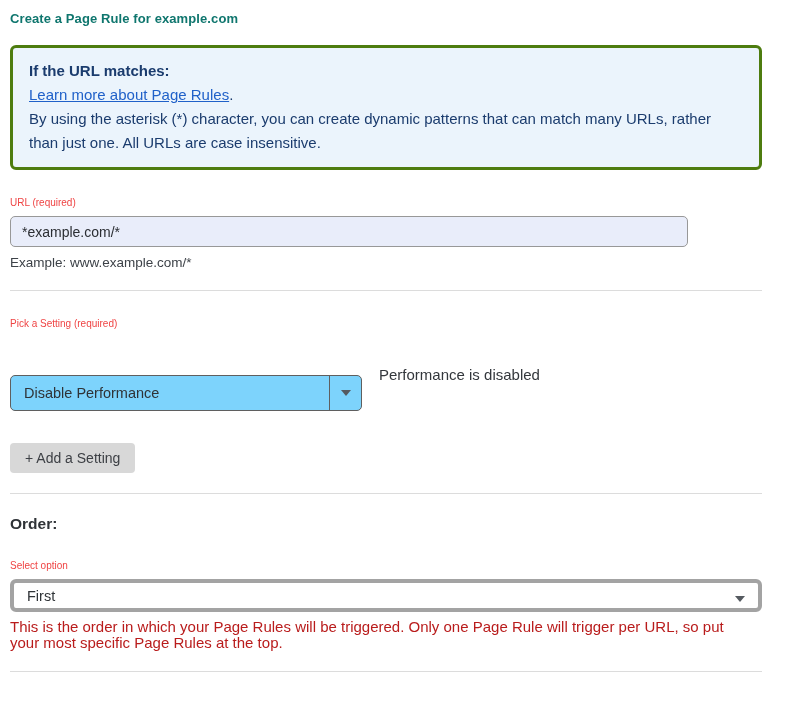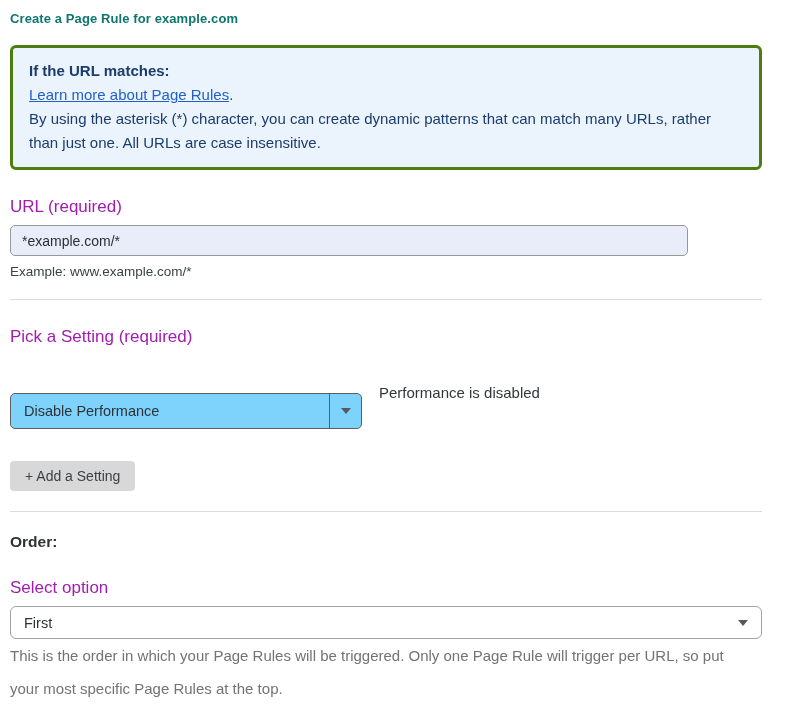--- a/index.html
+++ b/index.html
@@ -34,22 +34,22 @@
   .info-box .info-heading {
     font-weight: bold;
   }
   .info-link {
     color: #2061c9;
     text-decoration: underline;
     cursor: pointer;
   }
   
   .field-label {
-    font-size: 17px;
-    color: #a21caf;
+    font-size: 10px;
+    color: #ef4444;
     margin-top: 27px;
   }
   .helper-text {
     font-size: 13.5px;
     color: #3d4248;
     margin-top: 8px;
   }
   
   .url-input {
     display: block;
@@ -141,37 +141,38 @@
     margin-top: 32px;
   }
   
   .order-select {
     position: relative;
     display: flex;
     align-items: center;
     width: 752px;
     height: 33px;
     margin-top: 8px;
-    border: 1px solid #a3a3a3;
+    border: 4px solid #a3a3a3;
     border-radius: 6px;
     background: #ffffff;
     cursor: pointer;
     padding-left: 13px;
     font-size: 14.5px;
     color: #2f3337;
   }
   .order-select .caret-down {
     position: absolute;
     right: 13px;
     top: 13px;
   }
   .order-helper {
     font-size: 15px;
-    line-height: 33px;
-    color: #737373;
+    line-height: 16px;
+    color: #b91c1c;
+    margin-top: 7px;
     width: 745px;
   }
 </style>
 </head>
 <body>
 
 <div class="container">
 
   <h1 class="page-title">Create a Page Rule for example.com</h1>
 

